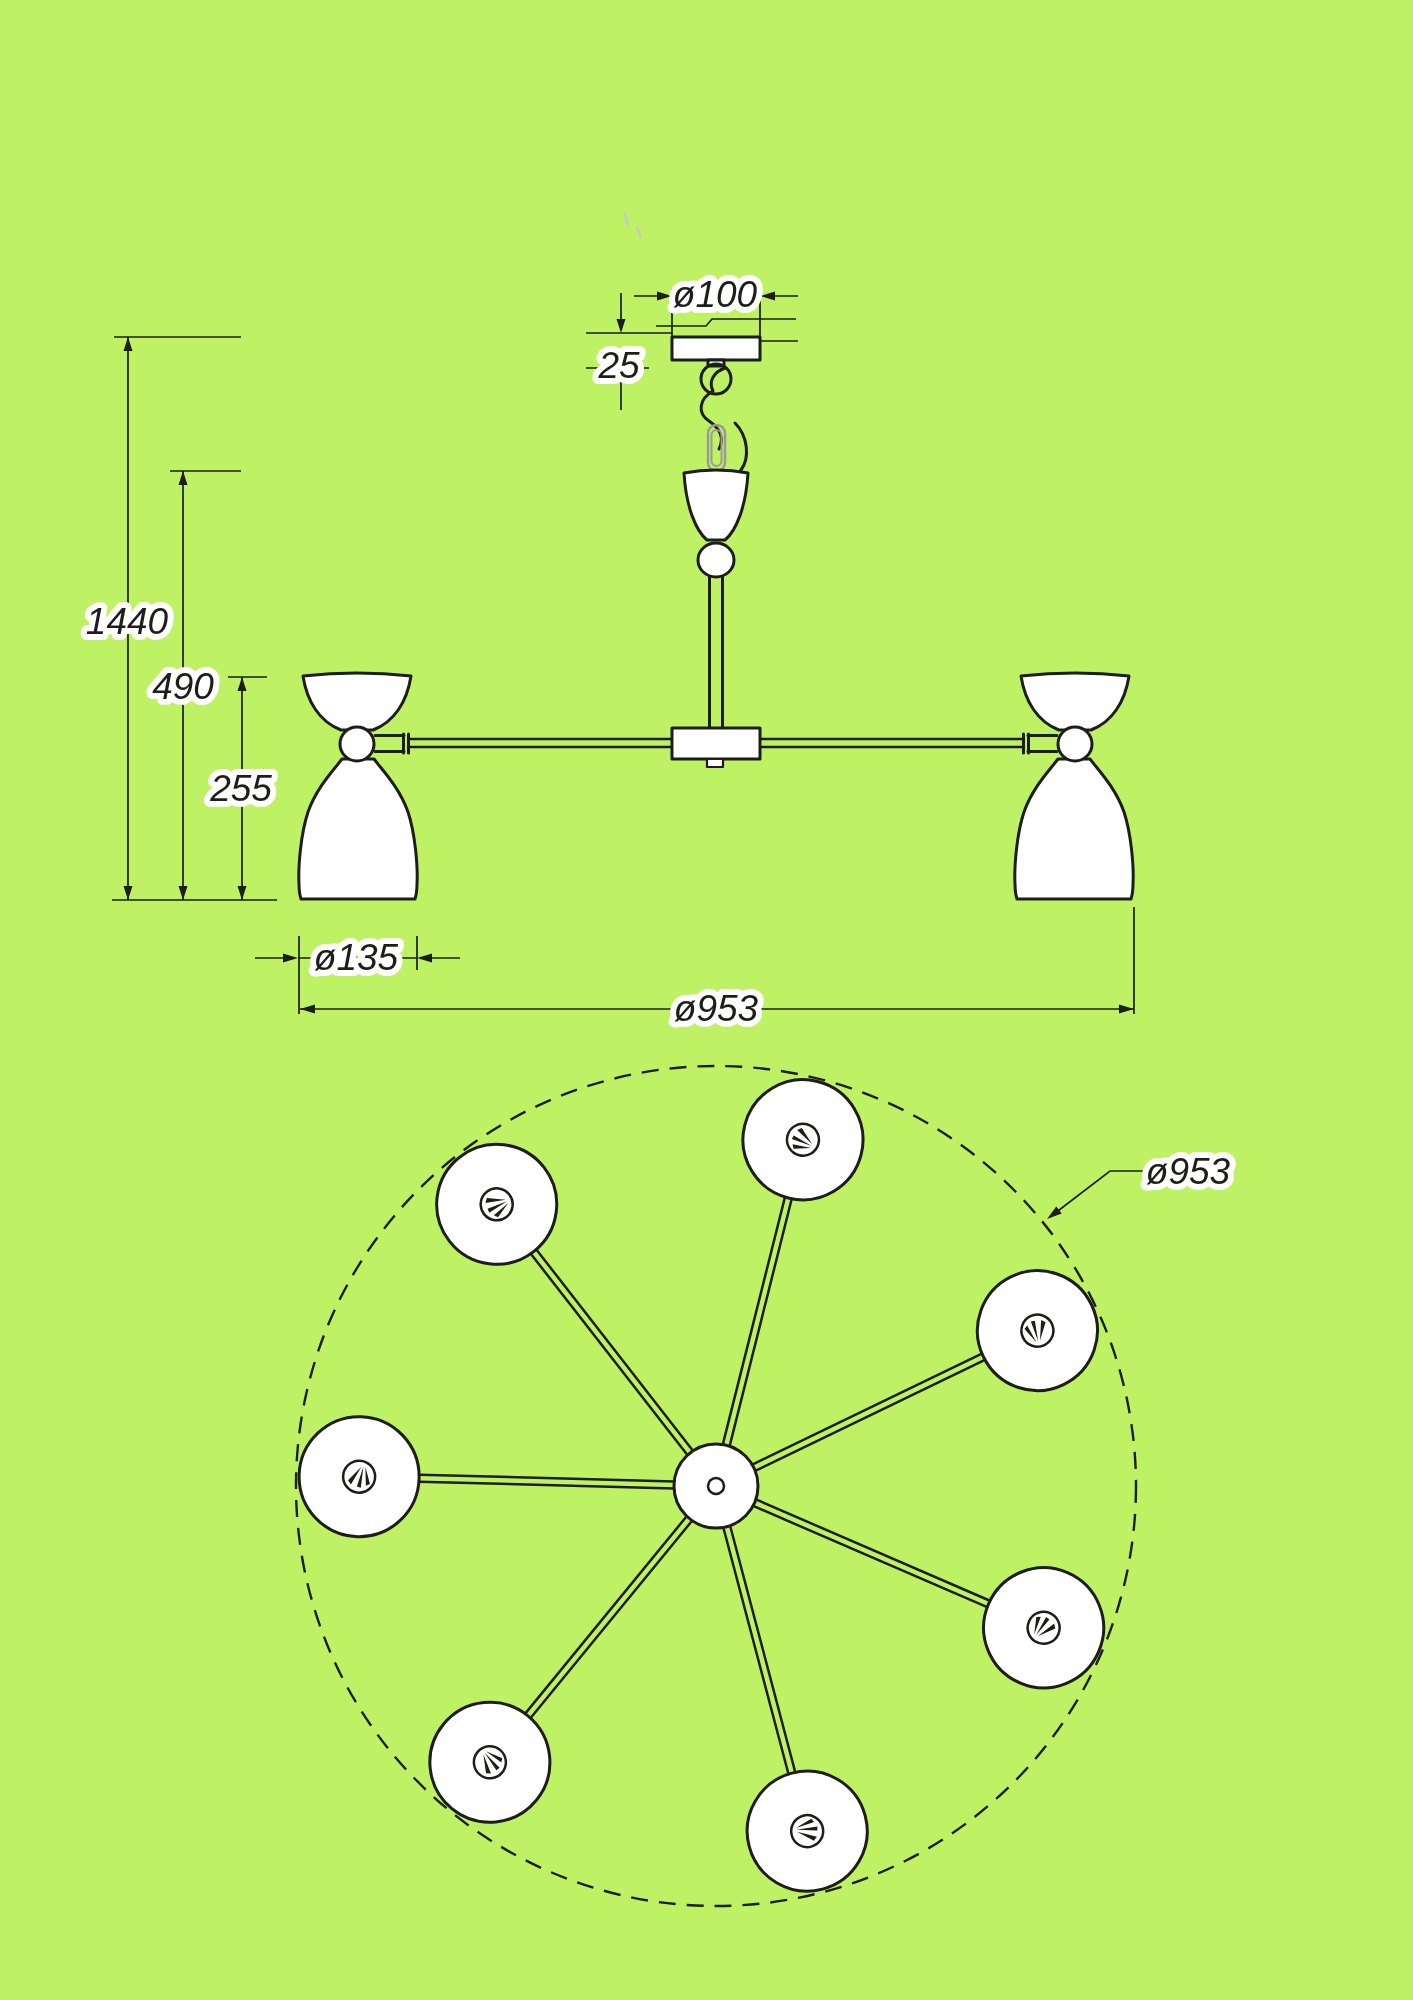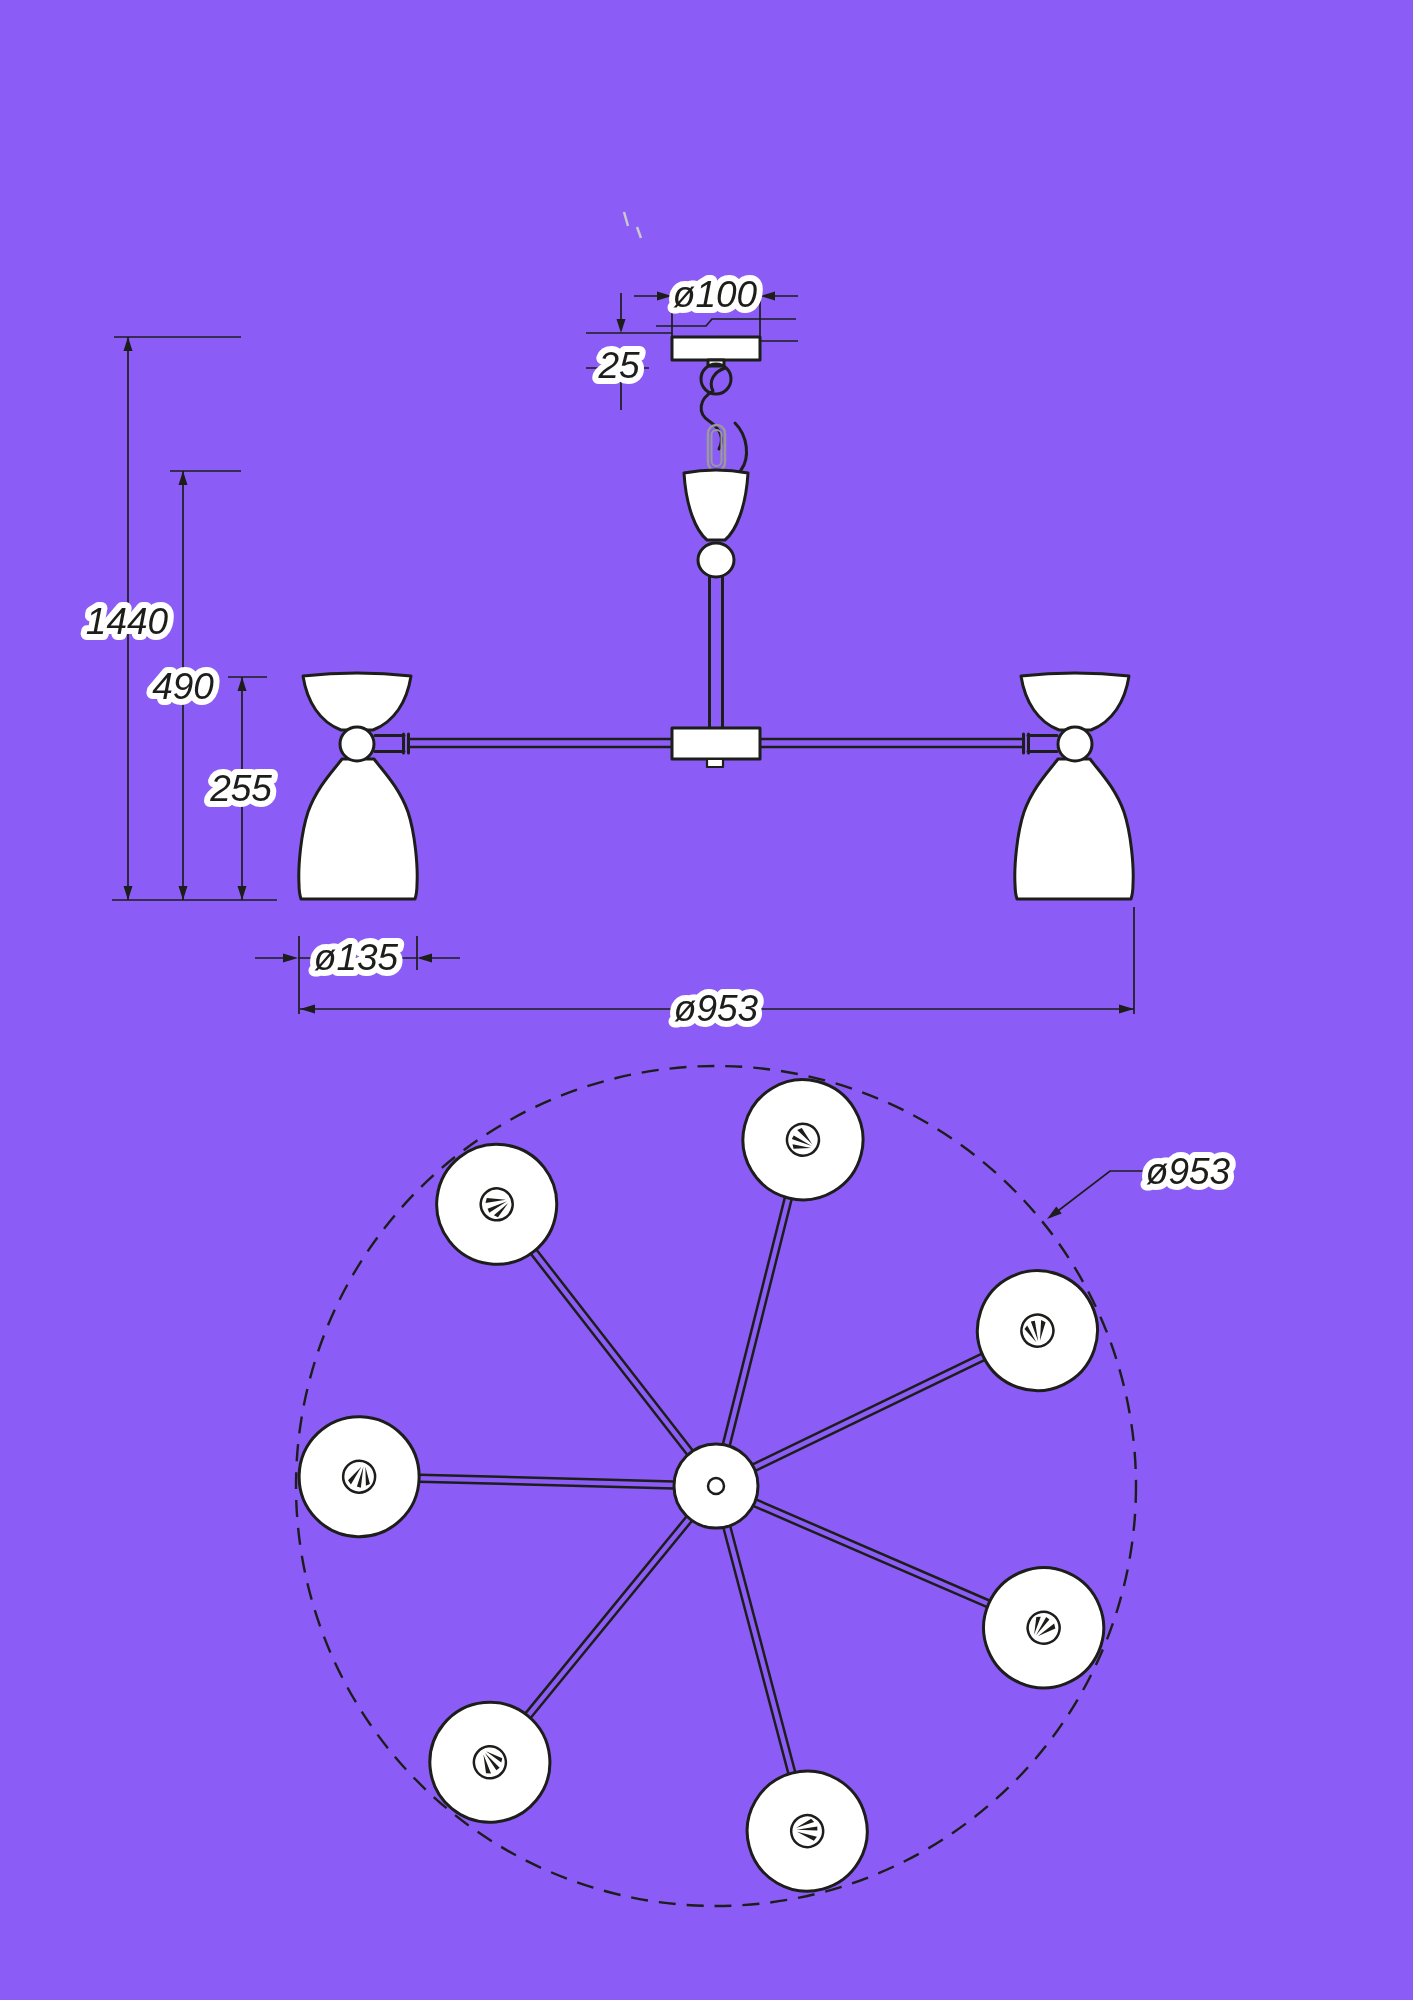--- a/index.html
+++ b/index.html
@@ -1,16 +1,16 @@
 <!DOCTYPE html>
 <html><head>
 <meta charset="utf-8">
 <style>
   html,body{margin:0;padding:0;background:#ffffff;}
-  .page{width:1413px;height:2000px;background:#8b5cf6;position:relative;}
+  .page{width:1413px;height:2000px;background:#bef264;position:relative;}
   svg{display:block;}
   .ol  {fill:none;stroke:#1d1d1b;stroke-width:3;stroke-linecap:round;stroke-linejoin:round;}
   .olw {fill:#ffffff;stroke:#1d1d1b;stroke-width:3;stroke-linejoin:round;}
   .olw2{fill:#ffffff;stroke:#1d1d1b;stroke-width:2.5;}
   .dl  {fill:none;stroke:#1d1d1b;stroke-width:1.7;}
   .ah  {fill:#1d1d1b;stroke:none;}
   .tl  {fill:none;stroke:#1d1d1b;stroke-width:2.5;}
   .dashed{fill:none;stroke:#1d1d1b;stroke-width:2.4;stroke-dasharray:17 11;}
   .gray{fill:none;stroke:#9a9a9a;stroke-width:2.5;}
   .faint{fill:none;stroke:#c9c9c9;stroke-width:2.5;}

